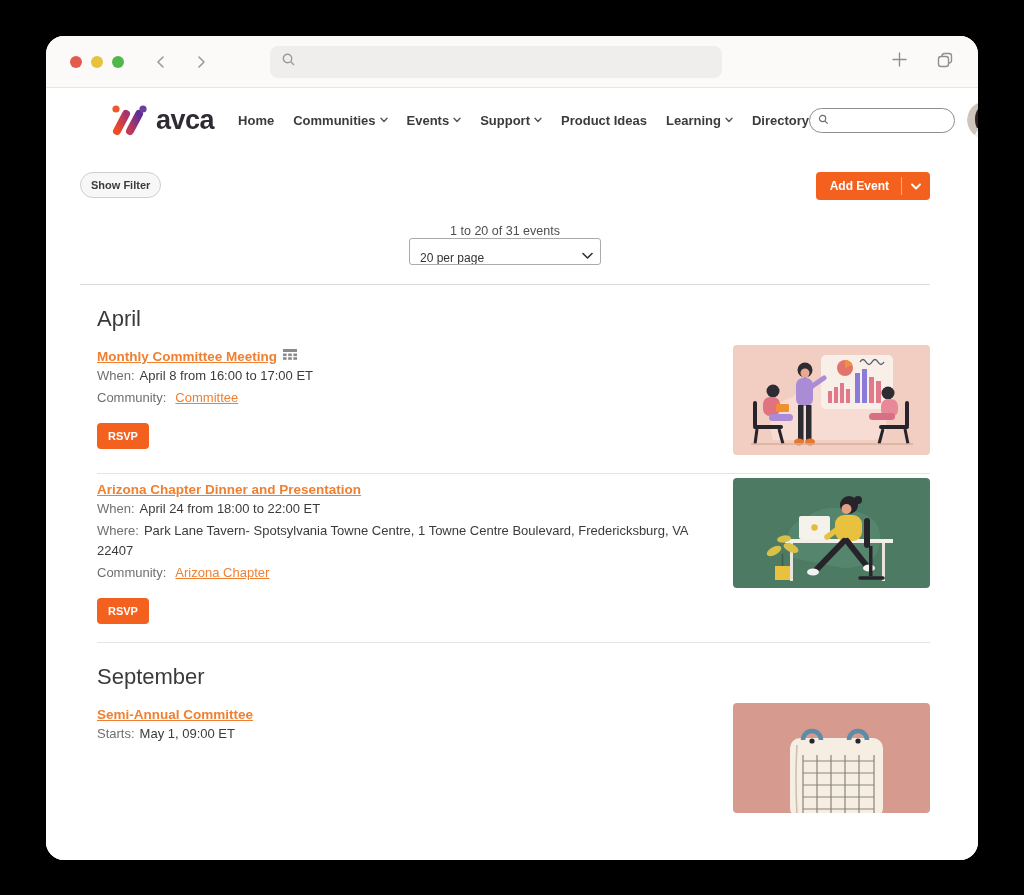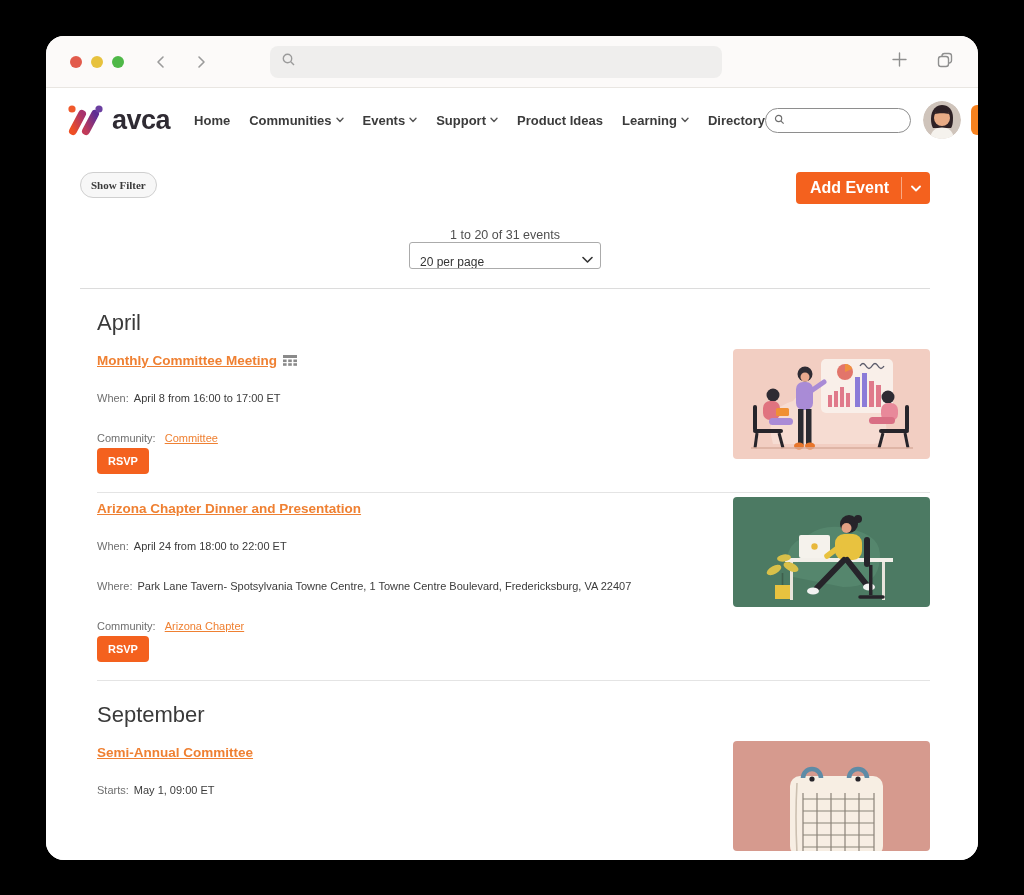--- a/index.html
+++ b/index.html
@@ -15,21 +15,21 @@
   .lights { display:flex; gap:9px; }
   .light { width:12px; height:12px; border-radius:50%; }
   .light.red{ background:#E25B4C; } .light.yellow{ background:#E7C23E; } .light.green{ background:#4FB848; }
   .chrome-arrows { display:flex; gap:26px; margin-left:30px; color:#9B9B9B; }
   .chrome-arrows svg { display:block; }
   .urlbar { margin-left:62px; width:452px; height:32px; background:#EFEEED; border-radius:8px;
     display:flex; align-items:center; padding-left:11px; color:#9B9B9B; }
   .chrome-right { margin-left:auto; display:flex; align-items:center; gap:28px; color:#8F8F8F; }
 
   
-  .navbar { height:64px; flex:0 0 64px; background:#fff; display:flex; align-items:center; padding:0 16px 0 18px; }
+  .navbar { height:64px; flex:0 0 64px; background:#fff; display:flex; align-items:center; padding:0 16px 0 18px;margin-left:44px; }
   .logo { display:flex; align-items:center; gap:4px; }
   .logo-word { font-size:27px; font-weight:bold; color:#2F2B33; letter-spacing:-0.5px; }
   .nav-menu { display:flex; align-items:center; gap:19px; margin-left:24px; }
   .nav-item { display:flex; align-items:center; gap:4px; font-size:13px; font-weight:bold;
     color:#3B3B3B; cursor:pointer; white-space:nowrap; }
   .nav-item svg { color:#555; }
   .nav-search { margin-left:auto; width:156px; height:25px; border:1px solid #8E8E8E; border-radius:14px;
     display:flex; align-items:center; padding-left:8px; background:#fff; }
   .nav-search input { border:none; outline:none; background:transparent; width:120px; font-size:11px; margin-left:5px; }
   .avatar { width:38px; height:38px; border-radius:50%; margin-left:12px; overflow:hidden; flex:0 0 38px; }
@@ -41,47 +41,47 @@
 
   
   .hero { height:135px; flex:0 0 135px; background:linear-gradient(90deg,#E85C26 0%,#AE4A60 52%,#5C2E93 100%);
     display:flex; align-items:center; padding-left:30px; }
   .hero h1 { color:#fff; font-size:26px; font-weight:400; letter-spacing:0.3px; }
 
   
   .content { padding:20px 48px 0 34px; background:#fff; flex:1; }
   .toolbar-row { display:flex; justify-content:space-between; align-items:flex-start; }
   .show-filter { background:#F7F7F7; border:1px solid #CFCFCF; border-radius:13px; color:#3B3B3B;
-    font-size:11px; font-weight:bold; padding:6px 10px; cursor:pointer; font-family:Liberation Serif, serif; }
+    font-size:11px; font-weight:bold; padding:6px 10px; cursor:pointer; font-family:Liberation Sans, sans-serif; }
   .add-event { background:#F4611E; border:none; border-radius:4px; color:#fff; display:flex; align-items:stretch;
     cursor:pointer; padding:0; overflow:hidden; font-family:inherit; }
-  .add-event .lbl { font-size:16px; font-weight:bold; padding:7px 12px 7px 14px; }
+  .add-event .lbl { font-size:12px; font-weight:bold; padding:7px 12px 7px 14px; }
   .add-event .sep { width:1px; background:rgba(255,255,255,0.45); margin:5px 0; }
   .add-event .chev { display:flex; align-items:center; padding:0 9px; }
 
   .meta-row { display:flex; justify-content:space-between; align-items:center; margin-top:24px;flex-direction:column; }
   .count-text { font-size:12.5px; color:#4F4F4F; }
   .select-wrap { position:relative; width:192px; }
   .select-wrap select { width:100%; height:27px; border:1px solid #ABABAB; border-radius:3px; background:#fff;
     font-size:12px; color:#333; padding:12px 24px 0 10px; appearance:none; -webkit-appearance:none; font-family:inherit; }
   .select-wrap .sel-chev { position:absolute; right:8px; top:8px; pointer-events:none; color:#333; }
 
   .top-divider { border:none; border-top:1px solid #DCDCDC; margin-top:18px; }
 
   .months { padding-left:17px; }
   .month-heading { font-size:22px; font-weight:400; color:#3A3A3A; margin:21px 0 13px; }
   .event-row { display:flex; align-items:flex-start; gap:22px; }
   .event-info { flex:1; min-width:0; padding-top:4px; }
-  .event-title-line { display:flex; align-items:center; gap:6px; }
+  .event-title-line { display:flex; align-items:flex-start; gap:6px; }
   a.event-title { color:#EF8032; font-size:13.5px; font-weight:bold; text-decoration:underline; cursor:pointer; }
-  .event-detail { font-size:11px; line-height:20px; margin-top:20px; }
+  .event-detail { font-size:13px; line-height:20px; margin-top:2px; }
   .event-detail .lbl { color:#6F6F6F; margin-right:5px; }
   .event-detail .val { color:#3B3B3B; }
   .event-detail a.dlink { color:#EF8032; text-decoration:underline; margin-left:4px; cursor:pointer; }
-  .rsvp-btn { display:inline-block; background:#F4611E; border:none; border-radius:4px;
+  .rsvp-btn { margin-top:15px; display:inline-block; background:#F4611E; border:none; border-radius:4px;
     color:#fff; font-size:11px; font-weight:bold; padding:7px 11px; cursor:pointer; font-family:inherit; }
   .event-img { width:197px; height:110px; border-radius:4px; overflow:hidden; flex:0 0 197px; }
   .event-img svg { display:block; }
   .event-divider { border:none; border-top:1px solid #E4E4E4; margin:18px 0 4px; }
 </style>
 </head>
 <body>
 
 <div class="window">
 

